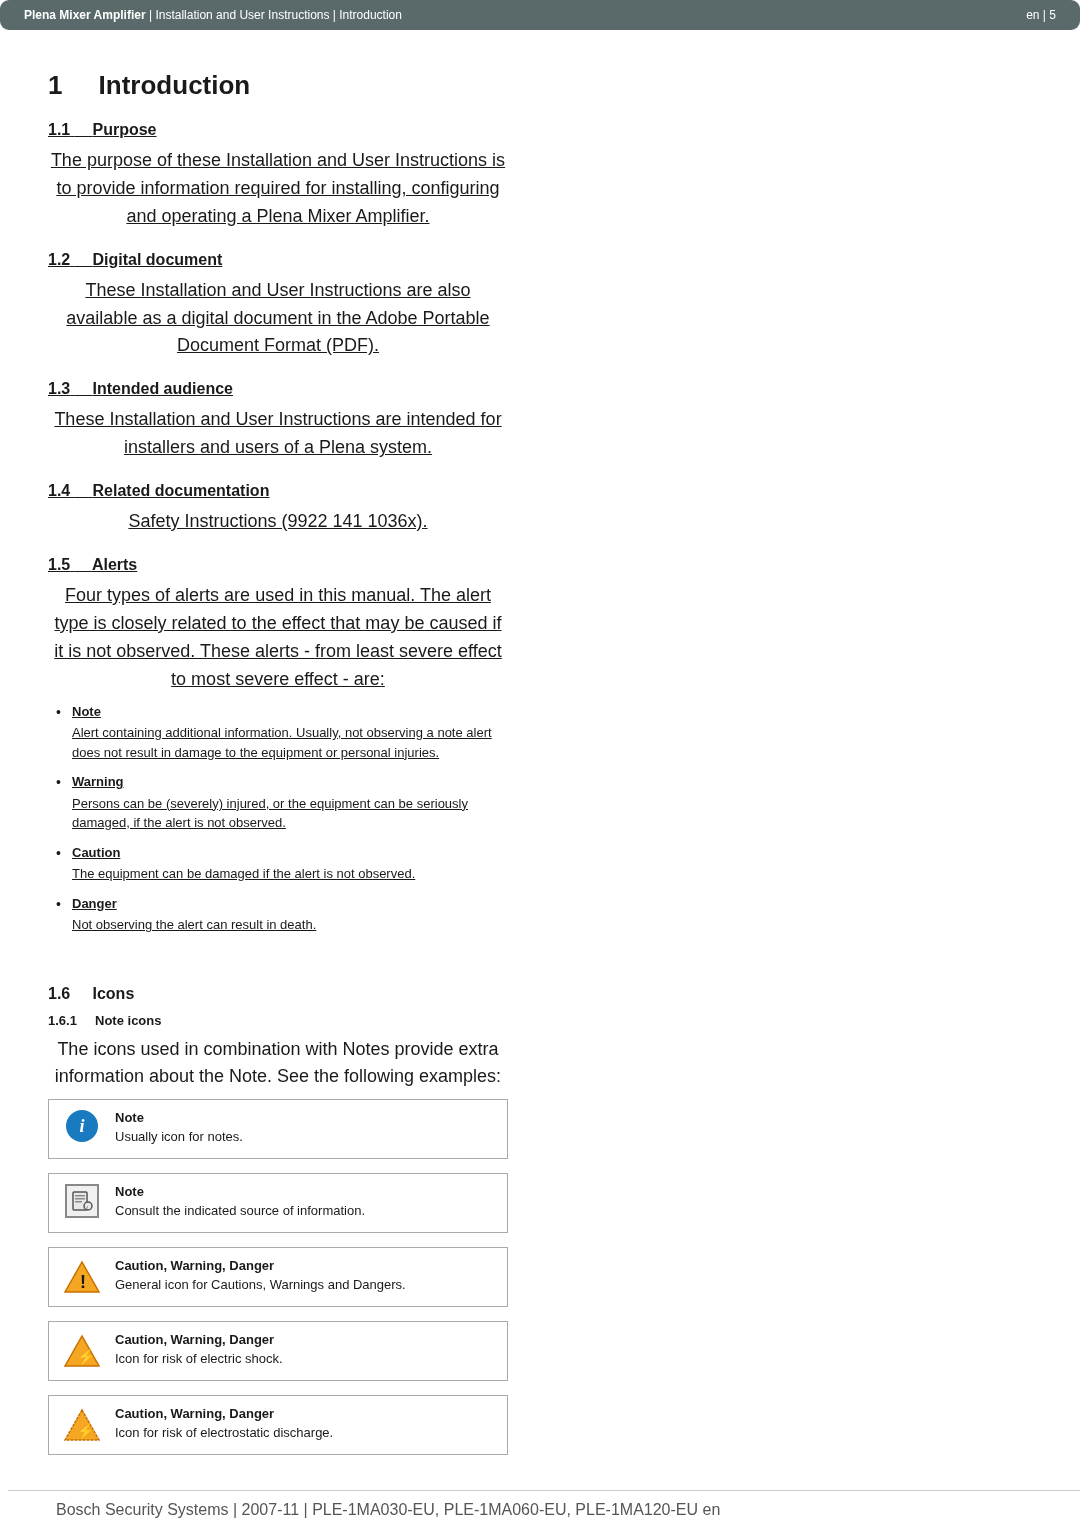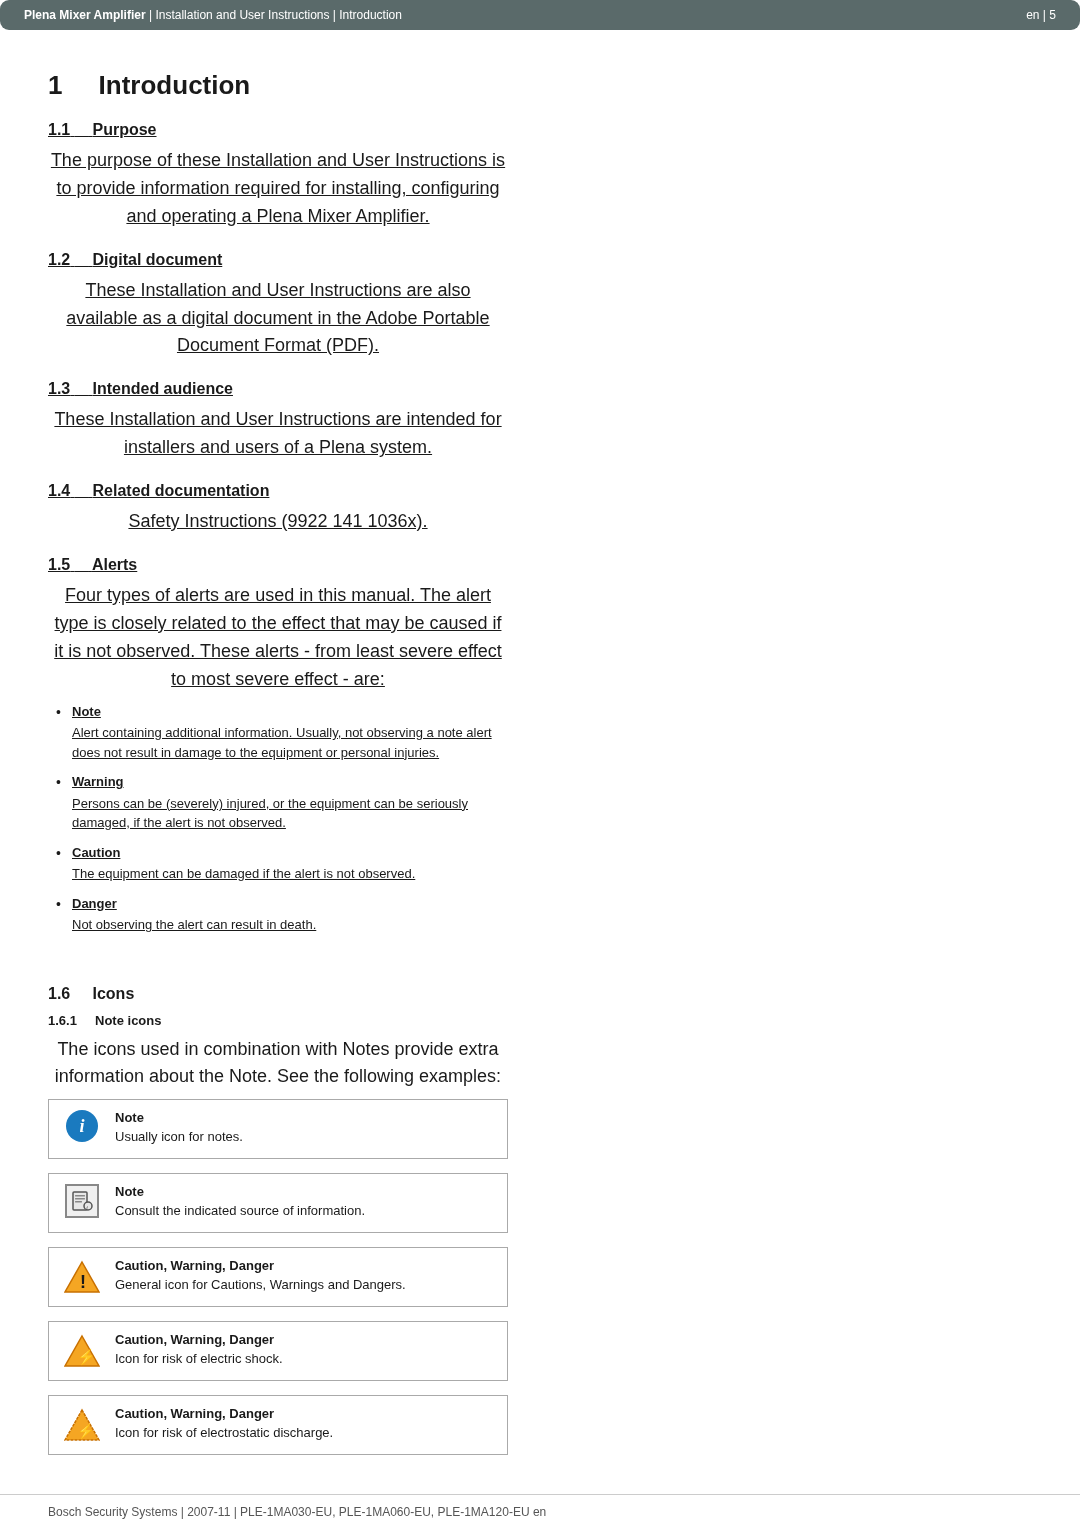--- a/index.html
+++ b/index.html
@@ -182,25 +182,25 @@
 
     .icon-warning-triangle svg {
       width: 36px;
       height: 36px;
     }
 
     
     .footer {
       position: absolute;
       bottom: 0;
-      left: 0;
+      left: 8px;
       right: 0;
       border-top: 1px solid #ccc;
       padding: 10px 48px;
-      font-size: 12px;
+      font-size: 16px;
       color: #555;
     }
 
     .section-group {
       margin-bottom: 6px;
       text-decoration: underline;
     }
 
     .right-subsection {
       margin-bottom: 6px;

